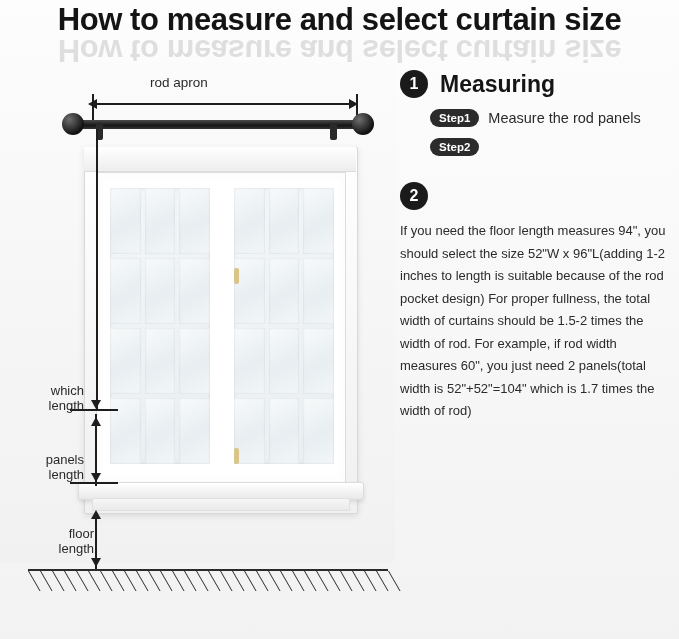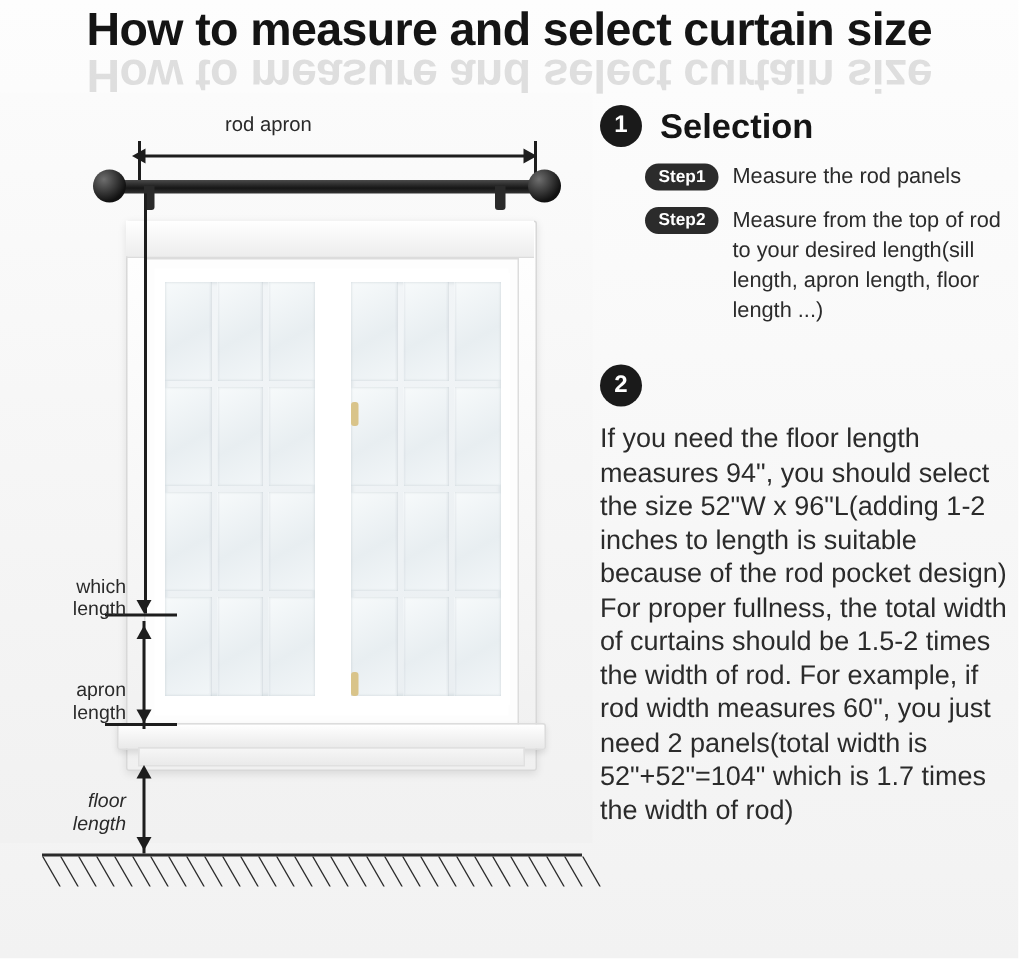--- a/index.html
+++ b/index.html
@@ -316,21 +316,21 @@
     flex: 0 0 auto;
     margin-top: 1px;
   }
   .step-text {
     font-size: 14.5px;
     line-height: 20px;
     color: #2b2b2b;
   }
   .sect2 { margin-top: 26px; }
   .body-text {
-    font-size: 18px;
+    font-size: 13px;
     line-height: 22.5px;
     color: #2b2b2b;
     margin-top: 6px;
   }
 </style>
 </head>
 <body>
 
 <div class="page">
 
@@ -406,24 +406,24 @@
     <div class="arrow-dn" style="left:91px; top:496px;"></div>
 
     <div class="hline-small" style="left:70px; top:347px; width:48px;"></div>
     <div class="hline-small" style="left:70px; top:420px; width:48px;"></div>
 
     <div class="vlabel" style="left:22px; top:321px;">
       <div>which</div>
       <div>length</div>
     </div>
     <div class="vlabel" style="left:22px; top:390px;">
-      <div>apron</div>
+      <div>panels</div>
       <div>length</div>
     </div>
-    <div class="vlabel" style="left:22px; top:464px;font-style:italic;">
+    <div class="vlabel" style="left:32px; top:464px;">
       <div>floor</div>
       <div>length</div>
     </div>
 
     <div class="floor-line"></div>
     <div class="hatch">
       <i style="left:0px"></i>
         <i style="left:12px"></i>
         <i style="left:24px"></i>
         <i style="left:36px"></i>
@@ -454,31 +454,30 @@
       <i style="left:336px"></i>
         <i style="left:348px"></i>
         <i style="left:360px"></i>
     </div>
   </div>
 
   <div class="right-panel">
 
     <div class="sect-head">
       <div class="num-badge">1</div>
-      <div class="sect-title">Selection</div>
+      <div class="sect-title">Measuring</div>
     </div>
 
     <div class="step-row">
       <div class="step-pill">Step1</div>
       <div class="step-text">Measure the rod panels</div>
     </div>
 
     <div class="step-row">
       <div class="step-pill">Step2</div>
-      <div class="step-text">Measure from the top of rod to your desired length(sill length, apron length, floor length ...)</div>
     </div>
 
     <div class="sect-head sect2">
       <div class="num-badge">2</div>
     </div>
 
     <div class="body-text">If you need the floor length measures 94", you should select the size 52"W x 96"L(adding 1-2 inches to length is suitable because of the rod pocket design) For proper fullness, the total width of curtains should be 1.5-2 times the width of rod. For example, if rod width measures 60", you just need 2 panels(total width is 52"+52"=104" which is 1.7 times the width of rod)</div>
   </div>
 
 </div>

